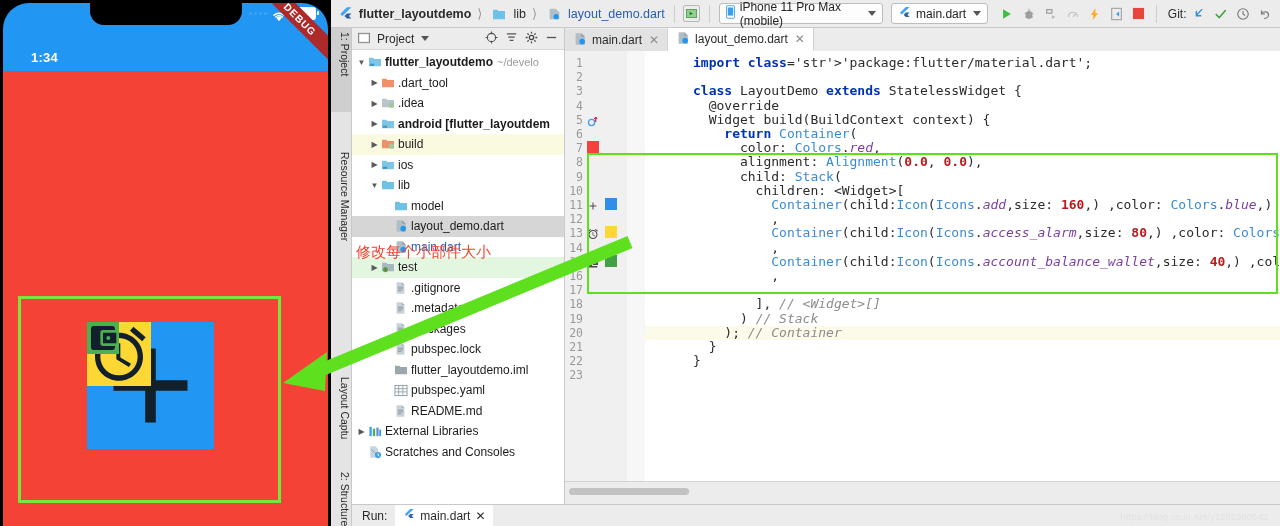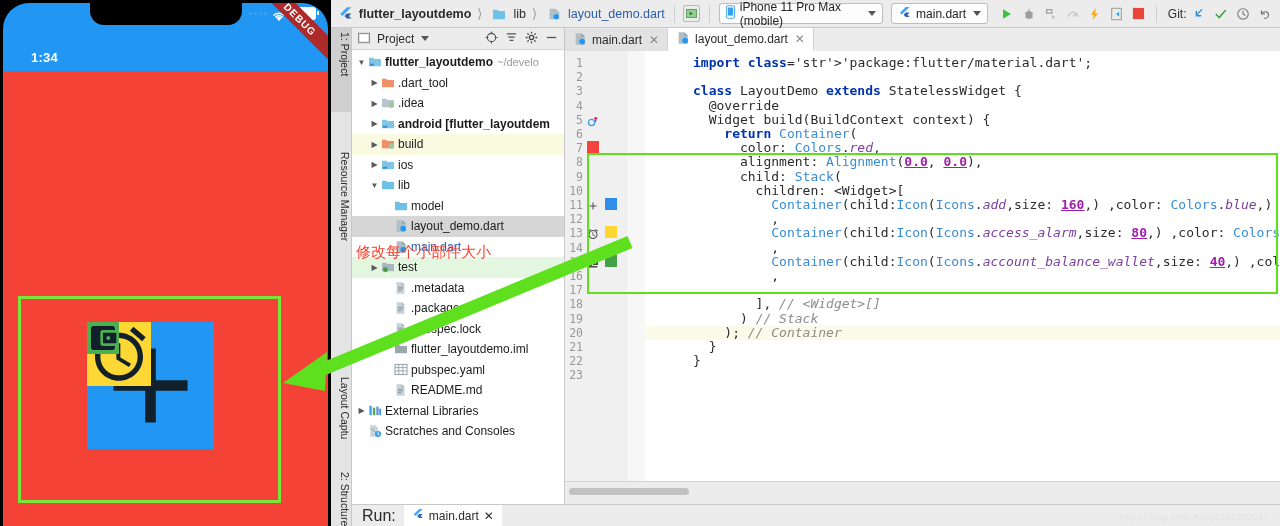--- a/index.html
+++ b/index.html
@@ -75,31 +75,31 @@
   .etab .x{color:#8a8a8a;font-size:12px;margin-left:2px;}
   #code-area{position:absolute;left:0;top:23px;right:0;bottom:22px;background:#fff;overflow:hidden;}
   #gutter{position:absolute;left:0;top:0;width:62px;height:100%;background:#f0f0f0;border-right:1px solid #e0e0e0;}
   .lnum{position:absolute;right:44px;width:22px;text-align:right;font-family:"DejaVu Sans Mono",monospace;font-size:11.5px;color:#999;}
   .gico{position:absolute;}
   #fold{position:absolute;left:62px;top:0;width:18px;height:100%;background:#f7f7f7;}
   #code{position:absolute;left:80px;top:0;right:0;height:100%;font-family:"DejaVu Sans Mono",monospace;font-size:13px;line-height:14.2px;color:#2b2b2b;white-space:pre;}
   .cl{position:absolute;left:0;white-space:pre;margin-left:48px;}
   .kw{color:#0033b3;font-weight:bold;}
   .typ{color:#3a8bd4;}
-  .num{color:#a21caf;font-weight:bold;text-decoration:underline;}
+  .num{color:#b91c1c;font-weight:bold;}
   .ital{color:#7a3ea1;font-style:italic;}
   .cmt{color:#8c8c8c;font-style:italic;}
   #line20hl{position:absolute;left:0;right:0;height:14.2px;background:#fcfae8;}
   #codebox{position:absolute;border:2.5px solid #5fe01f;box-sizing:border-box;}
   #ed-status{position:absolute;left:0;bottom:0;width:100%;height:22px;background:#ececec;border-top:1px solid #d2d2d2;display:flex;align-items:center;}
   #hscroll{position:absolute;left:4px;top:6px;width:120px;height:7px;border-radius:4px;background:#c2c2c2;}
 
   
   #runbar{position:absolute;left:21px;top:504px;width:928px;height:22px;background:#ececec;border-top:1px solid #c8c8c8;display:flex;align-items:center;padding-left:10px;box-sizing:border-box;gap:8px;}
-  #runbar .rl{font-size:16px;color:#2b2b2b;}
+  #runbar .rl{font-size:12px;color:#2b2b2b;}
   #run-tab{display:flex;align-items:center;gap:5px;background:#fff;height:21px;padding:0 8px;font-size:12px;color:#2b2b2b;}
   #watermark{position:absolute;right:12px;bottom:4px;font-size:9px;color:#e2e2e2;letter-spacing:.3px;}
 
   
   #overlay{position:absolute;left:0;top:0;width:1280px;height:526px;pointer-events:none;}
   #cn-note{position:absolute;left:356px;top:243px;font-size:15px;color:#f4422e;font-family:"DejaVu Sans",sans-serif;white-space:nowrap;}
 </style>
 </head>
 <body>
 
@@ -423,20 +423,31 @@
           <div class="row hlg" style="padding-left: 17px;">
             <span class="arw">▶</span>
             <span class="ico">
               <svg width="14" height="12" viewBox="0 0 16 14">
                 <path fill="#a9b7bf" d="M1 2h5l1.3 1.5H15V12H1z"></path>
                 <circle cx="5" cy="10" r="3" fill="#4caf50"></circle>
                 <path d="M5 8.5v3" stroke="#c33" stroke-width="1.4"></path>
               </svg>
             </span>
             <span class="lbl">test</span>
+          </div>
+          <div class="row" style="padding-left: 30px;">
+            <span class="arw"></span>
+            <span class="ico">
+              <svg width="13" height="14" viewBox="0 0 14 16">
+                <path fill="#c8d2d8" d="M2.5 1.5h6L11.5 4.5v10h-9z"></path>
+                <path fill="#9fb0b8" d="M8.5 1.5l3 3h-3z"></path>
+                <path d="M4 7h6M4 9h6M4 11h4" stroke="#7d8b92" stroke-width="0.9"></path>
+              </svg>
+            </span>
+            <span class="lbl">.gitignore</span>
           </div>
           <div class="row" style="padding-left: 30px;">
             <span class="arw"></span>
             <span class="ico">
               <svg width="13" height="14" viewBox="0 0 14 16">
                 <path fill="#c8d2d8" d="M2.5 1.5h6L11.5 4.5v10h-9z"></path>
                 <path fill="#9fb0b8" d="M8.5 1.5l3 3h-3z"></path>
                 <path d="M4 7h6M4 9h6M4 11h4" stroke="#7d8b92" stroke-width="0.9"></path>
               </svg>
             </span>

